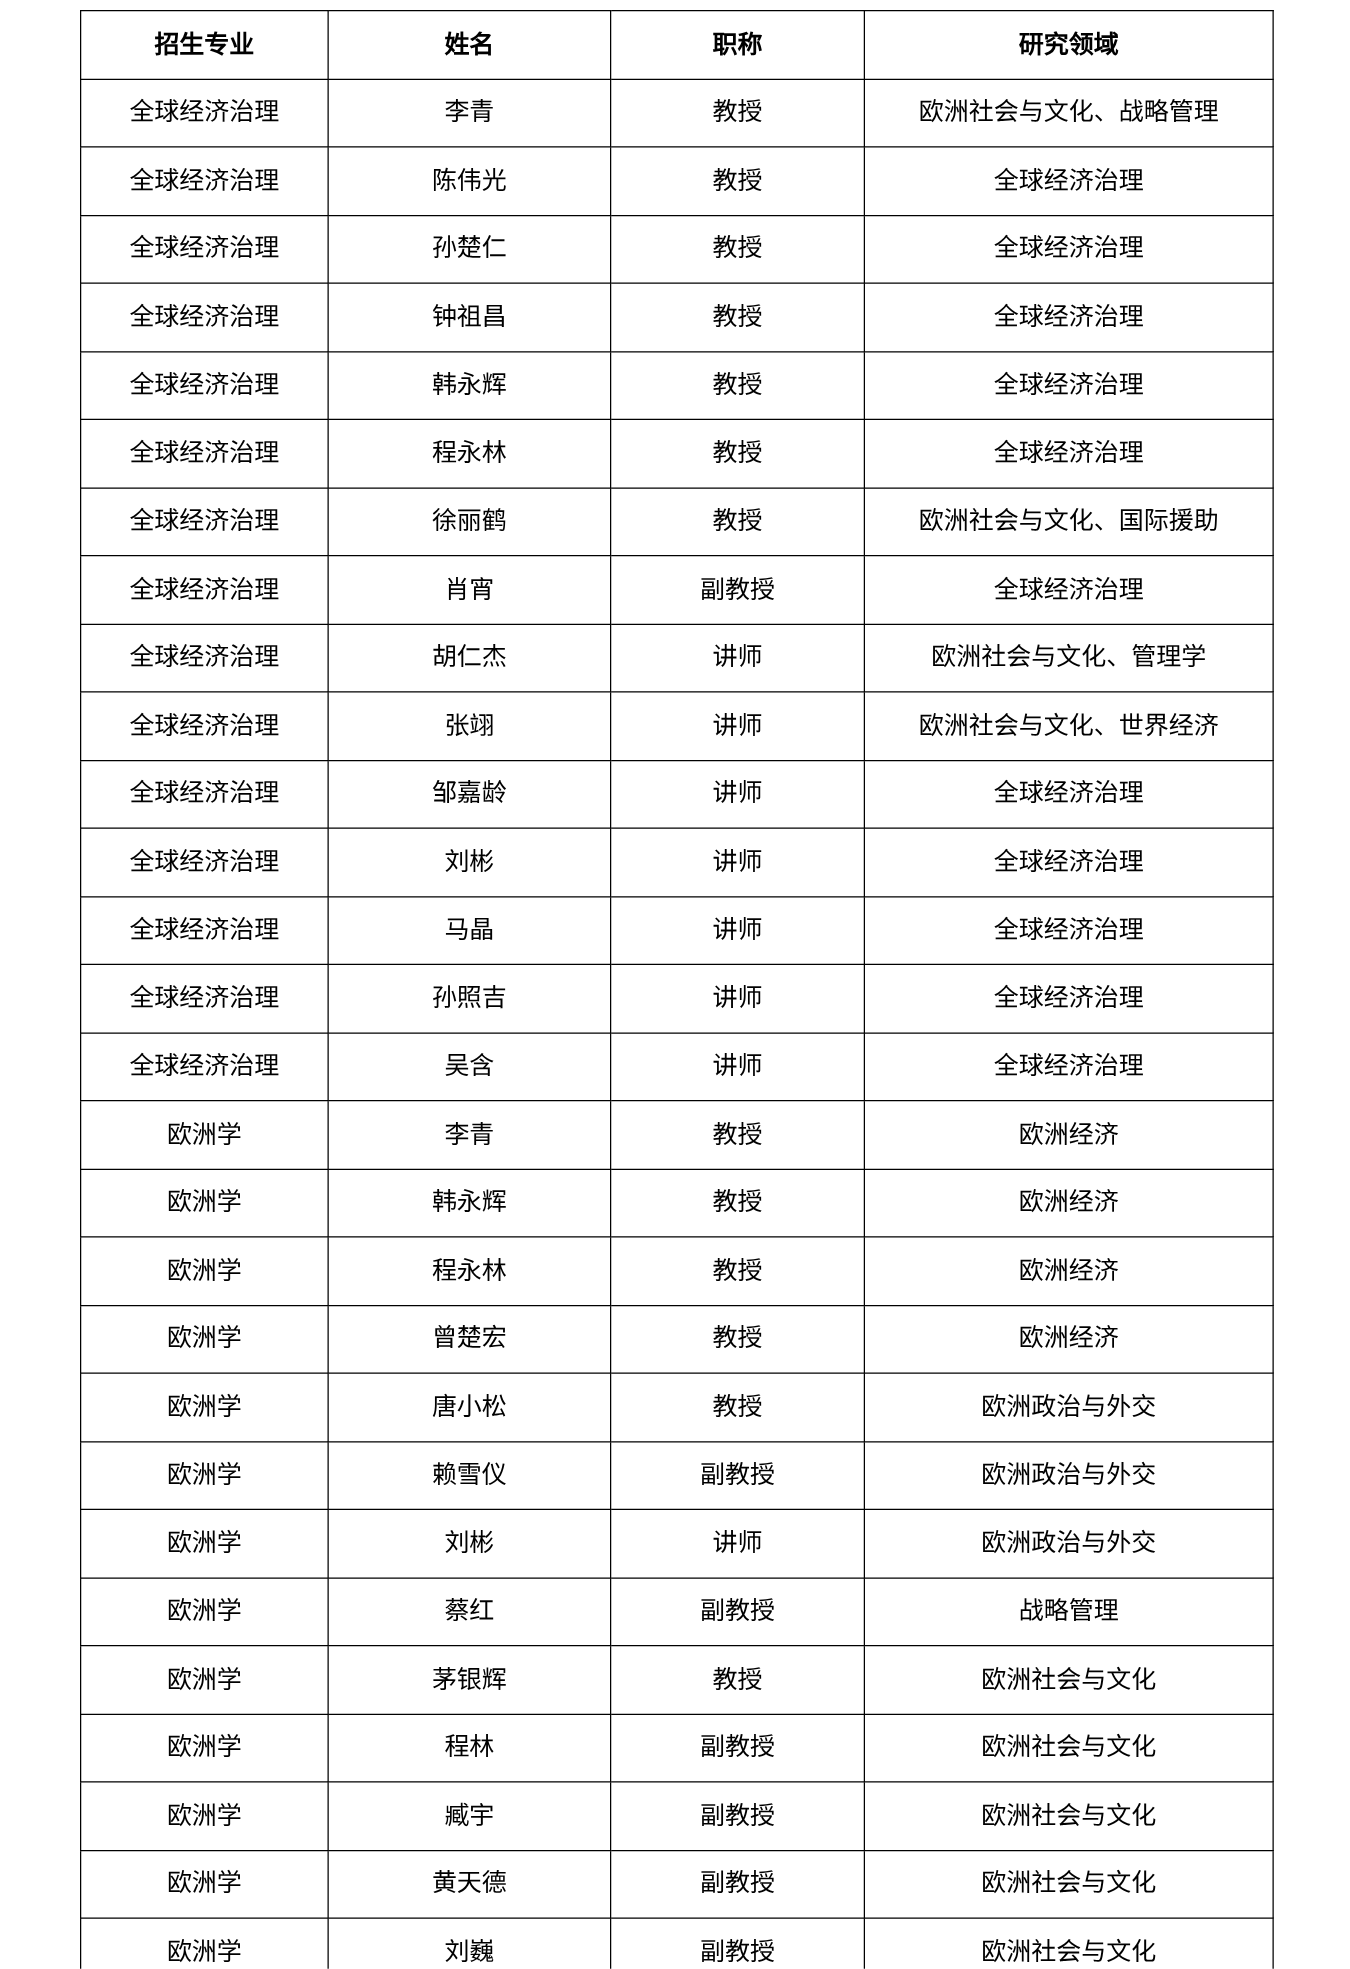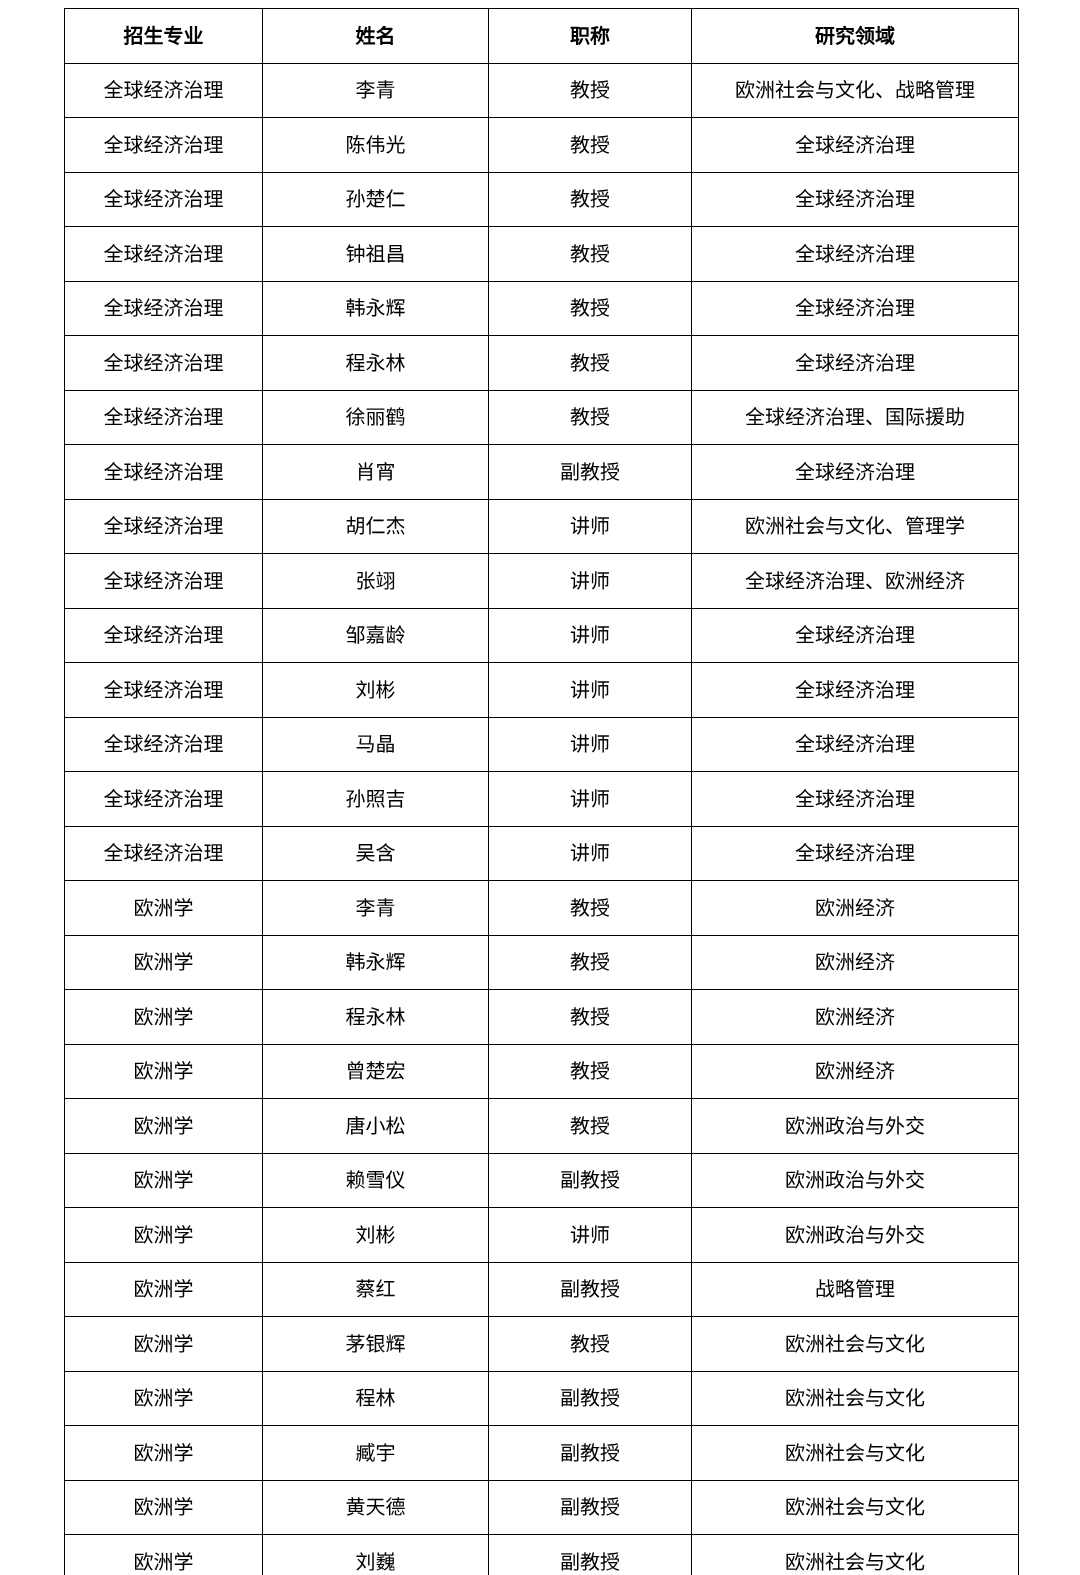--- a/index.html
+++ b/index.html
@@ -102,39 +102,39 @@
         <tr>
           <td>全球经济治理</td>
           <td>程永林</td>
           <td>教授</td>
           <td>全球经济治理</td>
         </tr>
         <tr>
           <td>全球经济治理</td>
           <td>徐丽鹤</td>
           <td>教授</td>
-          <td>全球经济治理、国际援助</td>
+          <td>欧洲社会与文化、国际援助</td>
         </tr>
         <tr>
           <td>全球经济治理</td>
           <td>肖宵</td>
           <td>副教授</td>
           <td>全球经济治理</td>
         </tr>
         <tr>
           <td>全球经济治理</td>
           <td>胡仁杰</td>
           <td>讲师</td>
           <td>欧洲社会与文化、管理学</td>
         </tr>
         <tr>
           <td>全球经济治理</td>
           <td>张翊</td>
           <td>讲师</td>
-          <td>全球经济治理、欧洲经济</td>
+          <td>欧洲社会与文化、世界经济</td>
         </tr>
         <tr>
           <td>全球经济治理</td>
           <td>邹嘉龄</td>
           <td>讲师</td>
           <td>全球经济治理</td>
         </tr>
         <tr>
           <td>全球经济治理</td>
           <td>刘彬</td>

